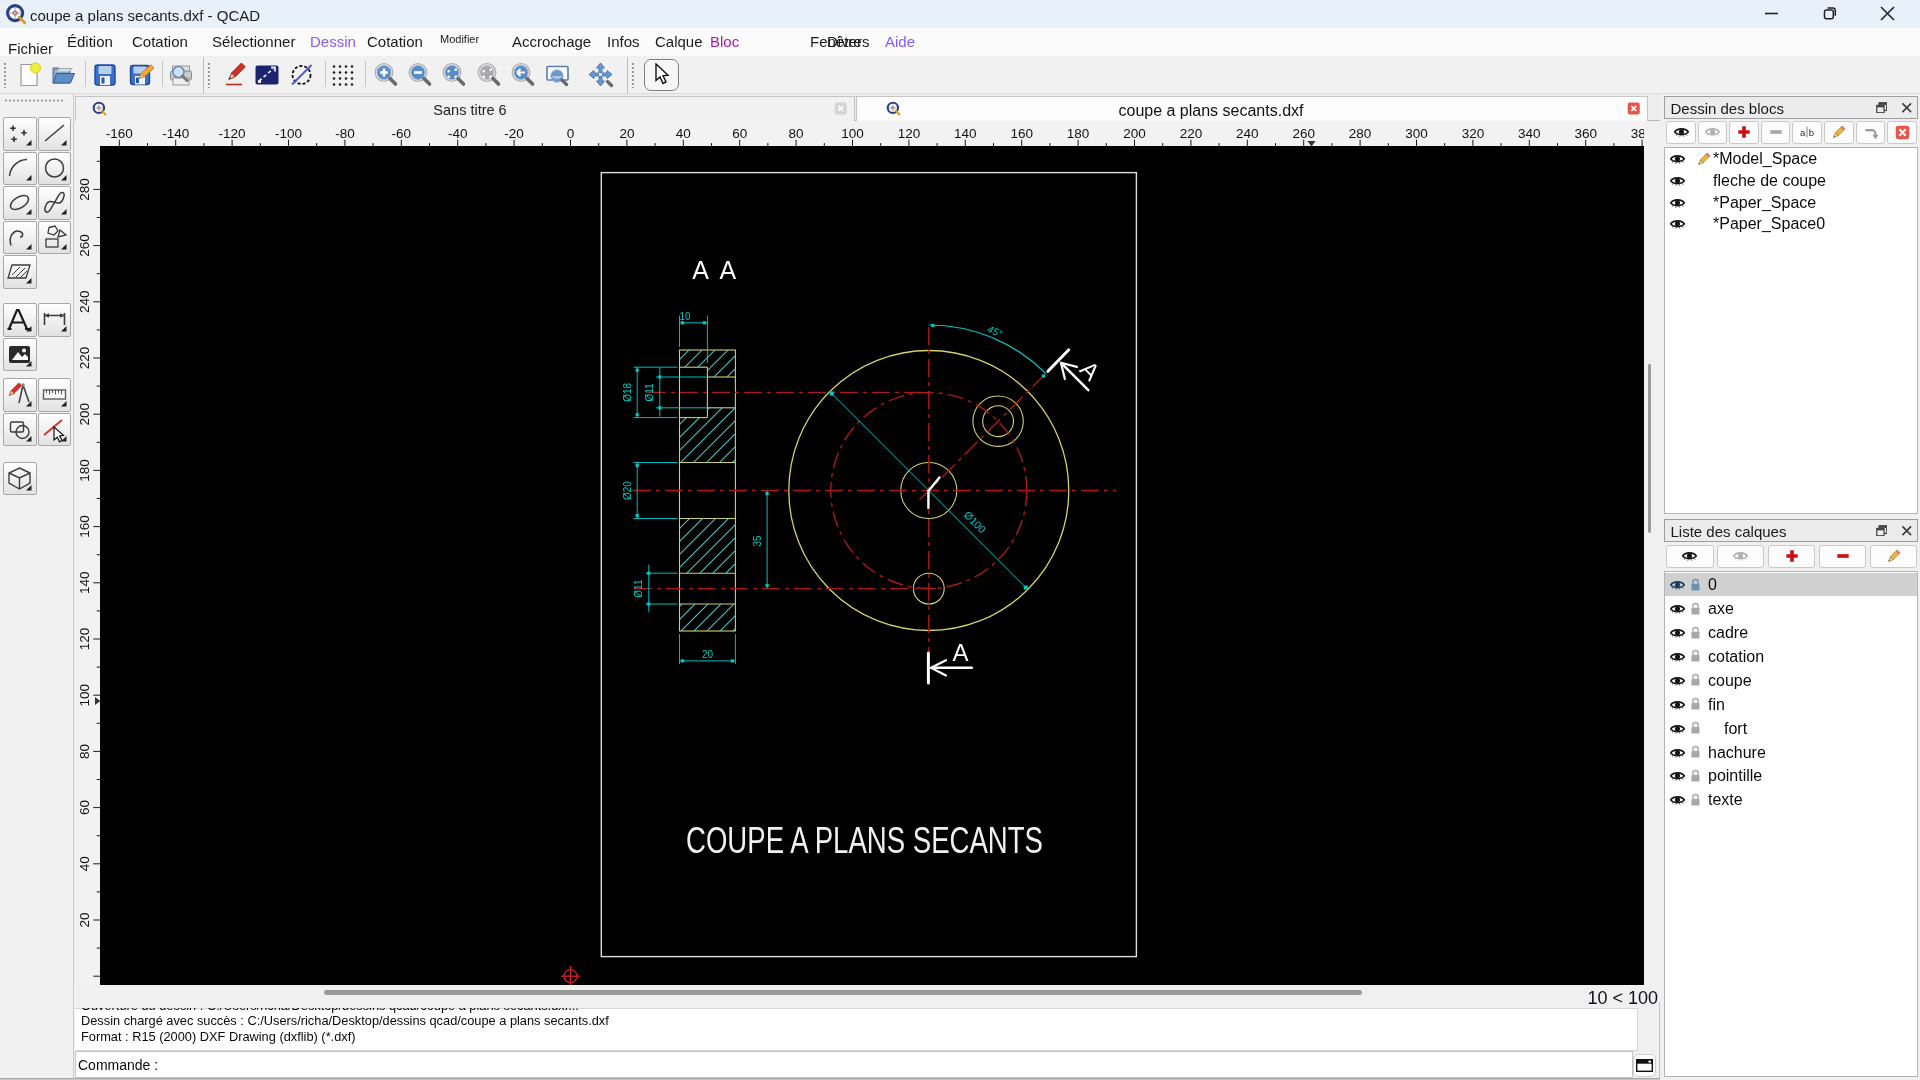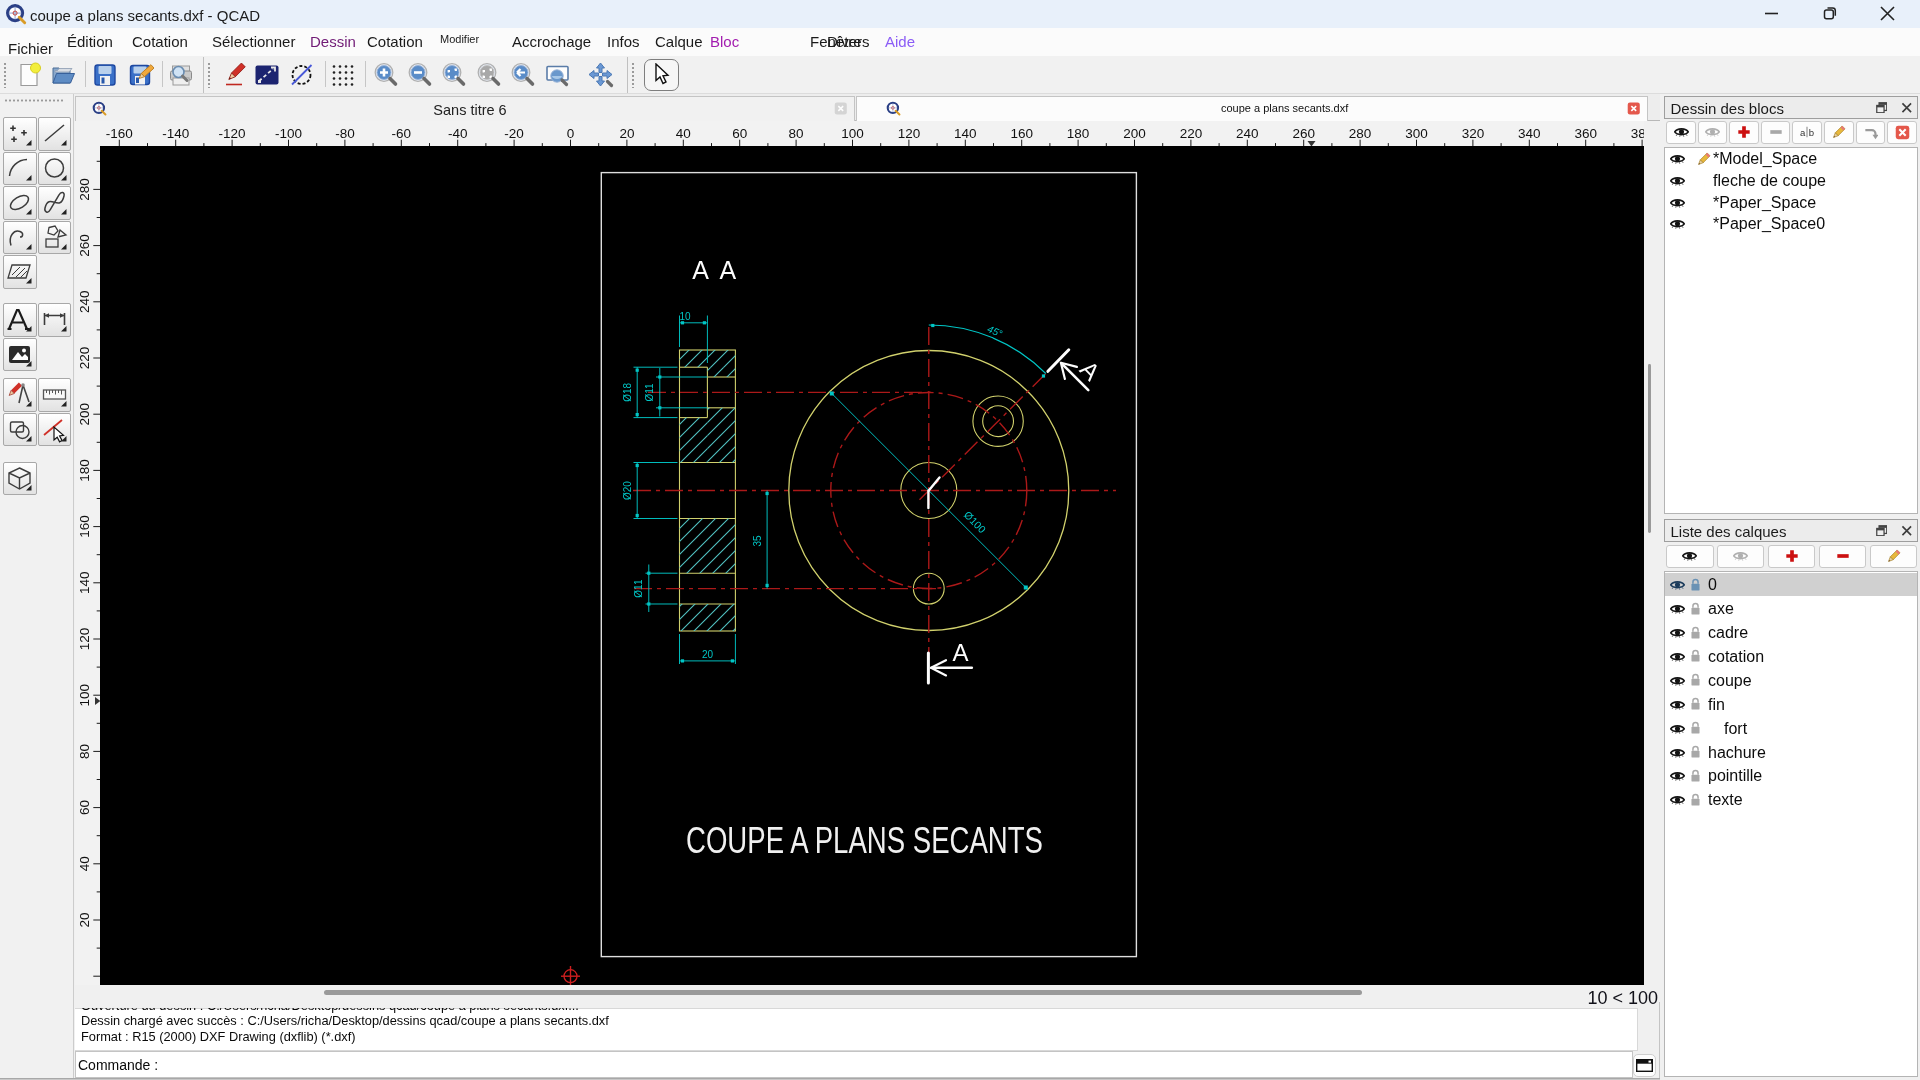--- a/index.html
+++ b/index.html
@@ -13,21 +13,21 @@
 <line x1="15" y1="13.5" x2="28" y2="13.5" stroke="#222" stroke-width="1.6"></line>
 <rect x="74.5" y="10" width="8.8" height="8.8" rx="2" fill="none" stroke="#222" stroke-width="1.5"></rect>
 <path d="M77.5,8 h5.2 a2.6,2.6 0 0 1 2.6,2.6 v5.2" fill="none" stroke="#222" stroke-width="1.5"></path>
 <path d="M131,7 L144,20 M144,7 L131,20" stroke="#222" stroke-width="1.6"></path>
 </svg>
 <div style="position:absolute;left:0px;top:28px;width:1920px;height:28px;background:#fbfbfb;"></div>
 <div style="position:absolute;left:8px;top:33px;font-size:15px;color:#1a1a1a;margin-top:7px;">Fichier</div>
 <div style="position:absolute;left:67px;top:33px;font-size:15px;color:#1a1a1a;">Édition</div>
 <div style="position:absolute;left:132px;top:33px;font-size:15px;color:#1a1a1a;">Cotation</div>
 <div style="position:absolute;left:212px;top:33px;font-size:15px;color:#1a1a1a;">Sélectionner</div>
-<div style="position:absolute;left:310px;top:33px;font-size:15px;color:#701a75;">Dessin</div>
+<div style="position:absolute;left:310px;top:33px;font-size:15px;color:#8b5cf6;">Dessin</div>
 <div style="position:absolute;left:367px;top:33px;font-size:15px;color:#1a1a1a;">Cotation</div>
 <div style="position:absolute;left:440px;top:33px;font-size:11px;color:#1a1a1a;">Modifier</div>
 <div style="position:absolute;left:512px;top:33px;font-size:15px;color:#1a1a1a;">Accrochage</div>
 <div style="position:absolute;left:607px;top:33px;font-size:15px;color:#1a1a1a;">Infos</div>
 <div style="position:absolute;left:655px;top:33px;font-size:15px;color:#1a1a1a;">Calque</div>
 <div style="position:absolute;left:710px;top:33px;font-size:15px;color:#a21caf;">Bloc</div>
 <div style="position:absolute;left:762px;top:33px;font-size:15px;color:#1a1a1a;margin-left:48px;">Fenêtre</div>
 <div style="position:absolute;left:827px;top:33px;font-size:15px;color:#1a1a1a;">Divers</div>
 <div style="position:absolute;left:885px;top:33px;font-size:15px;color:#8b5cf6;">Aide</div>
 <div style="position:absolute;left:0px;top:56px;width:1920px;height:38px;background:#f1f1f1;border-bottom:1px solid #dcdcdc;"></div>
@@ -273,21 +273,21 @@
 <rect x="0.5" y="0.5" width="13" height="13" rx="2.4" fill="#d4d4d4"></rect>
 <path d="M4.4,4.4 L9.6,9.6 M9.6,4.4 L4.4,9.6" stroke="#fdfdfd" stroke-width="1.7"></path>
   </svg>
 <svg viewBox="0 0 24 24" width="15" height="15" style="position:absolute;left:886px;top:101px">
 <circle cx="11" cy="11" r="8.2" fill="#fff" stroke="#2a3f85" stroke-width="3.4"></circle>
 <line x1="11" y1="4" x2="11" y2="18" stroke="#8a9cc8" stroke-width="1"></line>
 <line x1="4" y1="11" x2="18" y2="11" stroke="#8a9cc8" stroke-width="1"></line>
 <circle cx="11" cy="11" r="2.2" fill="none" stroke="#c03028" stroke-width="1"></circle>
 <line x1="15.5" y1="15.5" x2="21.5" y2="21.5" stroke="#d99b26" stroke-width="3.2" stroke-linecap="round"></line>
 </svg>
-<div style="position:absolute;left:1221px;top:101.5px;width:200px;height:16px;font-size:11px;color:#111;text-align:left;">coupe a plans secants.dxf</div>
+<div style="position:absolute;left:1111px;top:101.5px;width:200px;height:16px;font-size:16px;color:#111;text-align:center;">coupe a plans secants.dxf</div>
 <svg viewBox="0 0 14 14" width="13.5" height="13" style="position:absolute;left:1627px;top:101.5px">
 <rect x="0.5" y="0.5" width="13" height="13" rx="2.4" fill="#e4584c"></rect>
 <path d="M4.4,4.4 L9.6,9.6 M9.6,4.4 L4.4,9.6" stroke="#fff" stroke-width="1.7"></path>
   </svg>
 <div style="position:absolute;left:74.5px;top:120.5px;width:1569px;height:25.5px;background:#f2f2f2;"></div>
 <svg width="1569" height="25.5" viewBox="0 0 1569 25.5" style="position:absolute;left:74.5px;top:120.5px;transform:translateZ(0)" font-family="Liberation Sans, sans-serif">
     <g transform="translate(-74.5,0)">
       <line x1="118.8" y1="18.7" x2="118.8" y2="25.5" stroke="#1a1a1a" stroke-width="1"></line>
       <text x="118.8" y="16.5" font-size="13.5" fill="#111" text-anchor="middle">-160</text>
       <line x1="147.0" y1="22.1" x2="147.0" y2="25.5" stroke="#1a1a1a" stroke-width="1"></line>

